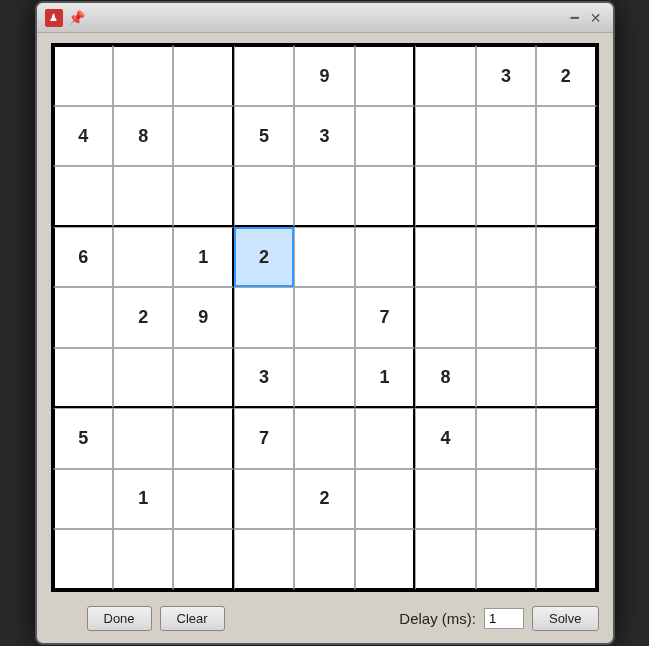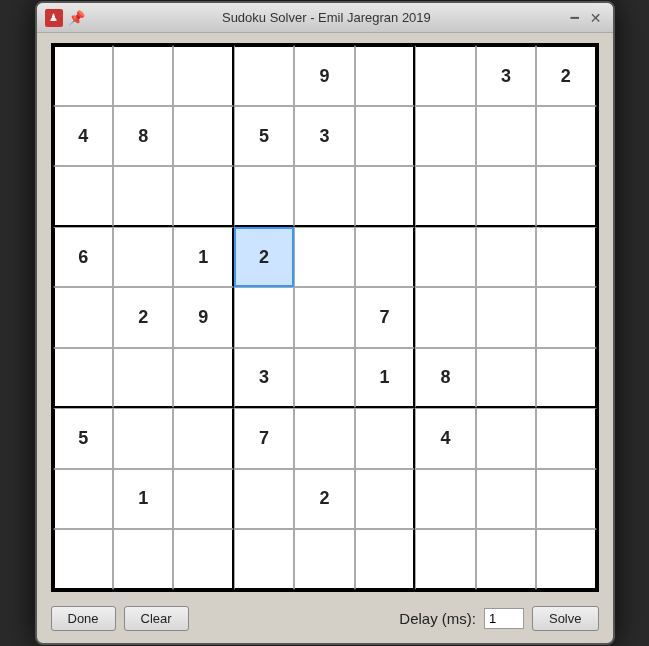--- a/index.html
+++ b/index.html
@@ -125,20 +125,21 @@
     .cell[data-col="0"] { border-left: 2px solid #000; }
     .cell[data-col="8"] { border-right: 2px solid #000; }
     .cell[data-row="0"] { border-top: 2px solid #000; }
     .cell[data-row="8"] { border-bottom: 2px solid #000; }
 
     .footer {
       display: flex;
       align-items: center;
       padding: 8px 14px 0 14px;
       gap: 8px;
+      margin-left: 36px;
     }
 
     .btn {
       padding: 4px 16px;
       border: 1px solid #888;
       background: linear-gradient(to bottom, #f0f0f0, #d8d8d8);
       border-radius: 3px;
       cursor: pointer;
       font-size: 13px;
       color: #222;
@@ -171,21 +172,20 @@
   </style>
 </head>
 <body>
 
 <div class="window">
   <div class="titlebar">
     <div class="titlebar-left">
       <div class="title-icon">♟</div>
       <span class="pin-icon">📌</span>
     </div>
-    <span class="titlebar-title">Sudoku Solver - Emil Jaregran 2019</span>
     <div class="titlebar-controls">
       <span class="title-btn">🗕</span>
       <span class="title-btn">✕</span>
     </div>
   </div>
 
   <div class="content">
     <div class="sudoku-grid" id="sudoku-grid">
     <div class="cell" data-row="0" data-col="0"></div>
         <div class="cell" data-row="0" data-col="1"></div>

